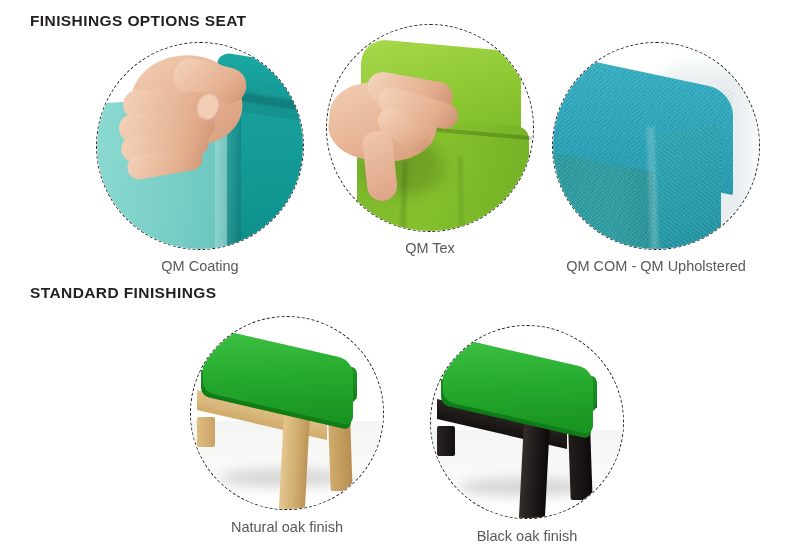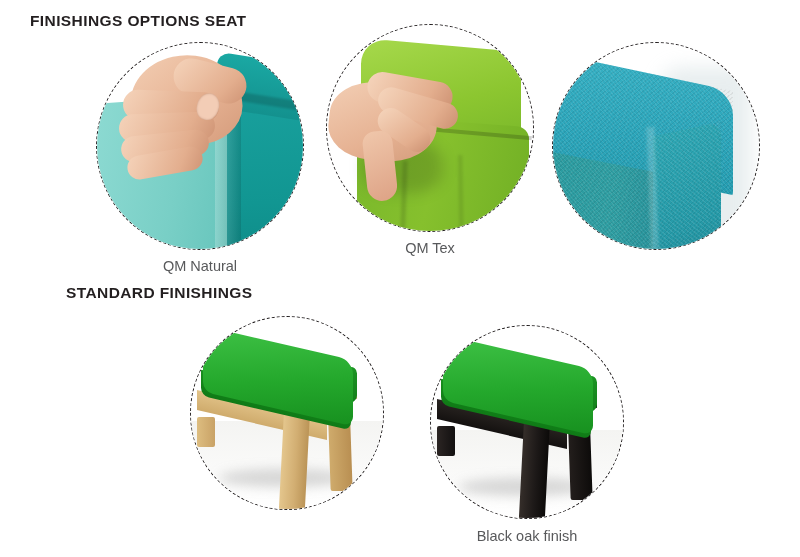--- a/index.html
+++ b/index.html
@@ -21,21 +21,21 @@
   .section-heading {
     position: absolute;
     left: 30px;
     font-size: 15.5px;
     font-weight: bold;
     letter-spacing: 0.4px;
     color: #231f20;
     white-space: nowrap;
   }
   #heading-finishing { top: 12px; }
-  #heading-standard  { top: 284px; margin-left: 36px; }
+  #heading-standard  { top: 284px; }
 
   
   .tile {
     position: absolute;
     text-align: center;
   }
   .circle {
     position: relative;
     border-radius: 50%;
     border: 1.6px dashed #231f20;
@@ -401,21 +401,21 @@
         <div class="palm"></div>
         <div class="finger f1"></div>
         <div class="finger f2"></div>
         <div class="finger f3"></div>
         <div class="finger f4"></div>
         <div class="finger f5"></div>
         <div class="thumbnail"></div>
       </div>
     </div>
   </div>
-  <div class="caption">QM Natural</div>
+  <div class="caption">QM Coating</div>
 </div>
 
 <div class="tile row1" id="tile-qm-tex">
   <div class="circle">
     <div class="scene">
       <div class="s2-top"></div>
       <div class="s2-body"></div>
       <div class="s2-shadow"></div>
       <div class="s2-seam"></div>
       <div class="s2-crease-v1"></div>
@@ -441,39 +441,41 @@
       </div>
       <div class="s3-left">
         <div class="s3-weave"></div>
       </div>
       <div class="s3-right">
         <div class="s3-weave"></div>
       </div>
       <div class="s3-edge"></div>
     </div>
   </div>
+  <div class="caption">QM COM - QM Upholstered</div>
 </div>
 
 <div class="section-heading" id="heading-standard">STANDARD FINISHINGS</div>
 
 <div class="tile row2" id="tile-natural-oak">
   <div class="circle">
     <div class="scene stool oak">
       <div class="st-floor"></div>
       <div class="st-shadow"></div>
       <div class="apron-left"></div>
       <div class="apron-right"></div>
       <div class="st-leg leg-left"></div>
       <div class="st-leg leg-right"></div>
       <div class="st-leg leg-front"></div>
       <div class="st-seat-front"></div>
       <div class="st-seat-side"></div>
       <div class="st-seat-top"></div>
     </div>
   </div>
+  <div class="caption">Natural oak finish</div>
 </div>
 
 <div class="tile row2" id="tile-black-oak">
   <div class="circle">
     <div class="scene stool blk">
       <div class="st-floor"></div>
       <div class="st-shadow"></div>
       <div class="apron-left"></div>
       <div class="apron-right"></div>
       <div class="st-leg leg-left"></div>

